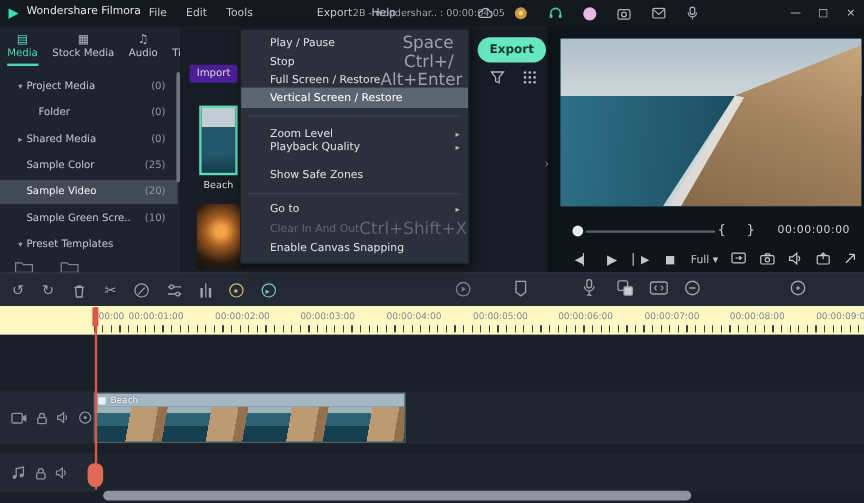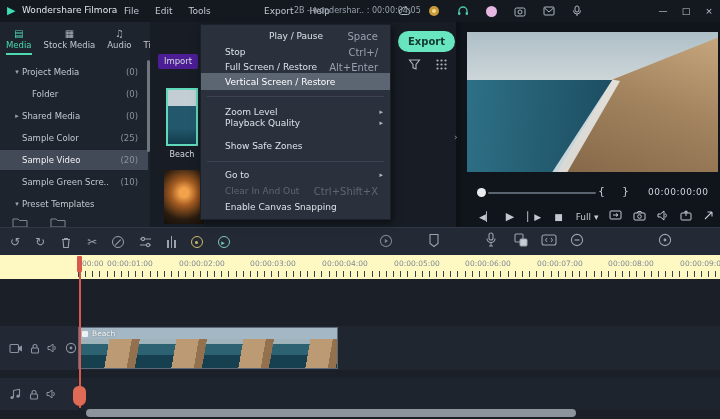--- a/index.html
+++ b/index.html
@@ -42,21 +42,21 @@
   .mediapanel{left:150px;top:22px;width:306px;height:206px;background:#181d25;}
   .importbtn{position:absolute;left:8px;top:32px;width:40px;height:15px;background:#4c1d95;color:#d5dade;font-size:8.5px;text-align:center;line-height:15px;border-radius:2px;}
   .thumb1{position:absolute;left:16px;top:66px;width:32px;height:58px;border:2px solid #5fd9b8;background:linear-gradient(180deg,#c2ced3 0 30%,#23586c 30% 70%,#123c4c 100%);}
   .thumb1lab{position:absolute;left:10px;top:128px;width:44px;text-align:center;font-size:8px;color:#d5dade;}
   .thumb2{position:absolute;left:14px;top:148px;width:40px;height:54px;background:radial-gradient(circle at 50% 42%,#f2a24b 0 12%,#a65d22 34%,#2a1c10 72%,#15100a 100%);}
 
   
   .viewmenu{left:200px;top:24px;width:191px;height:196px;background:#2a313d;border:1px solid #1b212b;box-shadow:2px 3px 8px rgba(0,0,0,.5);z-index:40;}
   .vrow{position:absolute;left:0;width:189px;height:16px;display:flex;align-items:center;font-size:9px;color:#dde2e8;}
   .vrow .vlab{padding-left:24px;flex:1;white-space:nowrap;}
-  .vrow .vsc{padding-right:12px;color:#98a1ad;font-size:10px;}
+  .vrow .vsc{padding-right:12px;color:#98a1ad;font-size:14px;}
   .vrow .varr{position:absolute;right:7px;font-size:7px;color:#aeb6c0;}
   .vrow.hl{background:#5c6673;color:#ffffff;}
   .vrow.dis .vlab,.vrow.dis .vsc{color:#5e6671;}
   .vsep{position:absolute;left:6px;width:177px;height:1px;background:#3a4350;}
 
   
   .exportbtn{left:398px;top:31px;width:57px;height:21px;background:#68e6c0;color:#10382b;font-size:10px;font-weight:bold;text-align:center;line-height:21px;border-radius:11px;z-index:30;}
   .filtergrid{left:408px;top:58px;display:flex;gap:14px;z-index:30;}
 
   
@@ -245,21 +245,21 @@
           <circle cx="2.5" cy="10.5" r="1.1"></circle>
           <circle cx="6.5" cy="10.5" r="1.1"></circle>
           <circle cx="10.5" cy="10.5" r="1.1"></circle>
         </g>
       </svg>
   </div>
 
   <div class="abs exportbtn">Export</div>
 
   <div class="abs viewmenu">
-    <div class="vrow" style="top:3px;padding-left:44px;">
+    <div class="vrow" style="top:3px;">
       <span class="vlab">Play / Pause</span>
       <span class="vsc">Space</span>
     </div>
     <div class="vrow" style="top:19px;">
       <span class="vlab">Stop</span>
       <span class="vsc">Ctrl+/</span>
     </div>
     <div class="vrow" style="top:34px;">
       <span class="vlab">Full Screen / Restore</span>
       <span class="vsc">Alt+Enter</span>

